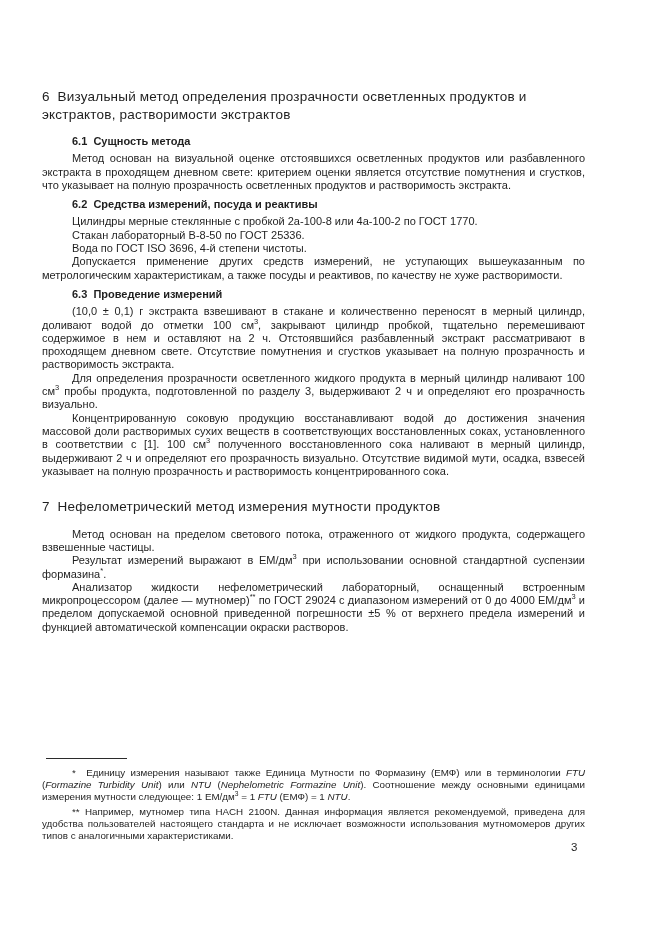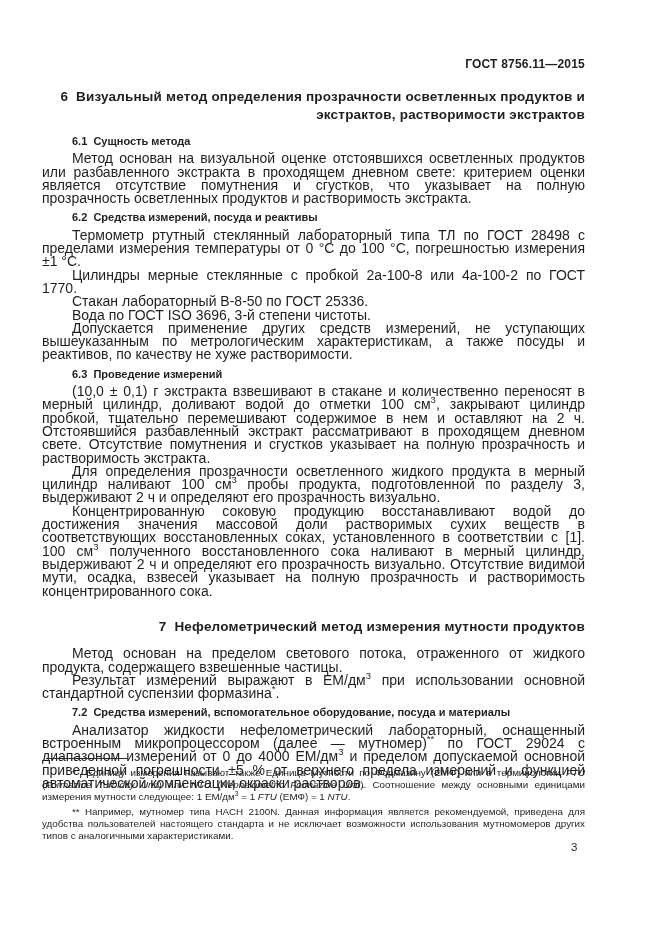--- a/index.html
+++ b/index.html
@@ -27,36 +27,36 @@
     letter-spacing: 0.2px;
   }
   .content {
     position: absolute;
     top: 88px;
     left: 42px;
     width: 543px;
   }
   .sec {
     font-size: 13.5px;
-    font-weight: bold;
+    font-weight: normal;
     line-height: 17.5px;
     letter-spacing: 0.2px;
     margin: 20px 0 12px 0;
-    text-align: right;
+    text-align: left;
   }
   .sec:first-child { margin-top: 0; }
   .sub {
     font-size: 11px;
     font-weight: bold;
     line-height: 13.3px;
     margin: 6px 0 4px 0;
     text-indent: 30px;
   }
   .para {
-    font-size: 14px;
+    font-size: 11px;
     line-height: 13.3px;
     margin: 0;
     text-align: justify;
     text-indent: 30px;
   }
   sup {
     font-size: 0.68em;
     vertical-align: super;
     line-height: 0;
   }
@@ -83,42 +83,37 @@
     position: absolute;
     top: 841px;
     left: 571px;
     font-size: 11.5px;
   }
 </style>
 </head>
 <body>
 
 <div class="page">
-  <div class="doc-header">
-    <span>ГОСТ 8756.11—2015</span>
-  </div>
 
   <div class="content">
       <div class="sec">6&nbsp;&nbsp;Визуальный метод определения прозрачности осветленных продуктов и экстрактов, растворимости экстрактов</div>
       <div class="sub">6.1&nbsp;&nbsp;Сущность метода</div>
       <div class="para">Метод основан на визуальной оценке отстоявшихся осветленных продуктов или разбавленного экстракта в проходящем дневном свете: критерием оценки является отсутствие помутнения и сгустков, что указывает на полную прозрачность осветленных продуктов и растворимость экстракта.</div>
       <div class="sub">6.2&nbsp;&nbsp;Средства измерений, посуда и реактивы</div>
-      <div class="para">Термометр ртутный стеклянный лабораторный типа ТЛ по ГОСТ 28498 с пределами измерения температуры от 0 °С до 100 °С, погрешностью измерения ±1 °С.</div>
       <div class="para">Цилиндры мерные стеклянные с пробкой 2а-100-8 или 4а-100-2 по ГОСТ 1770.</div>
       <div class="para">Стакан лабораторный В-8-50 по ГОСТ 25336.</div>
-      <div class="para">Вода по ГОСТ ISO 3696, 3-й степени чистоты.</div>
+      <div class="para">Вода по ГОСТ ISO 3696, 4-й степени чистоты.</div>
       <div class="para">Допускается применение других средств измерений, не уступающих вышеуказанным по метрологическим характеристикам, а также посуды и реактивов, по качеству не хуже растворимости.</div>
       <div class="sub">6.3&nbsp;&nbsp;Проведение измерений</div>
       <div class="para">(10,0 ± 0,1) г экстракта взвешивают в стакане и количественно переносят в мерный цилиндр, доливают водой до отметки 100 см<sup>3</sup>, закрывают цилиндр пробкой, тщательно перемешивают содержимое в нем и оставляют на 2 ч. Отстоявшийся разбавленный экстракт рассматривают в проходящем дневном свете. Отсутствие помутнения и сгустков указывает на полную прозрачность и растворимость экстракта.</div>
       <div class="para">Для определения прозрачности осветленного жидкого продукта в мерный цилиндр наливают 100 см<sup>3</sup> пробы продукта, подготовленной по разделу 3, выдерживают 2 ч и определяют его прозрачность визуально.</div>
       <div class="para">Концентрированную соковую продукцию восстанавливают водой до достижения значения массовой доли растворимых сухих веществ в соответствующих восстановленных соках, установленного в соответствии с [1]. 100 см<sup>3</sup> полученного восстановленного сока наливают в мерный цилиндр, выдерживают 2 ч и определяют его прозрачность визуально. Отсутствие видимой мути, осадка, взвесей указывает на полную прозрачность и растворимость концентрированного сока.</div>
       <div class="sec">7&nbsp;&nbsp;Нефелометрический метод измерения мутности продуктов</div>
       <div class="para">Метод основан на пределом светового потока, отраженного от жидкого продукта, содержащего взвешенные частицы.</div>
       <div class="para">Результат измерений выражают в ЕМ/дм<sup>3</sup> при использовании основной стандартной суспензии формазина<sup>*</sup>.</div>
-      <div class="sub">7.2&nbsp;&nbsp;Средства измерений, вспомогательное оборудование, посуда и материалы</div>
       <div class="para">Анализатор жидкости нефелометрический лабораторный, оснащенный встроенным микропроцессором (далее — мутномер)<sup>**</sup> по ГОСТ 29024 с диапазоном измерений от 0 до 4000 ЕМ/дм<sup>3</sup> и пределом допускаемой основной приведенной погрешности ±5 % от верхнего предела измерений и функцией автоматической компенсации окраски растворов.</div>
     </div>
 
   <div class="fn-block">
     <div class="fn-rule"></div>
     <div>
         <div class="footnote">*&nbsp;&nbsp;Единицу измерения называют также Единица Мутности по Формазину (ЕМФ) или в терминологии <i>FTU</i> (<i>Formazine Turbidity Unit</i>) или <i>NTU</i> (<i>Nephelometric Formazine Unit</i>). Соотношение между основными единицами измерения мутности следующее: 1 ЕМ/дм<sup>3</sup> = 1 <i>FTU</i> (ЕМФ) = 1 <i>NTU</i>.</div>
         <div class="footnote">**&nbsp;Например, мутномер типа HACH 2100N. Данная информация является рекомендуемой, приведена для удобства пользователей настоящего стандарта и не исключает возможности использования мутномомеров других типов с аналогичными характеристиками.</div>
       </div>
   </div>

